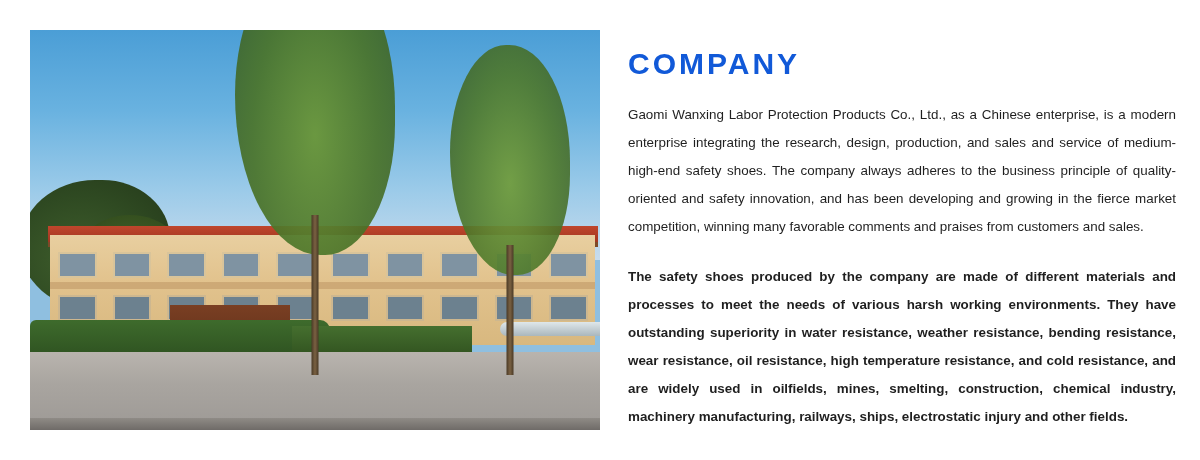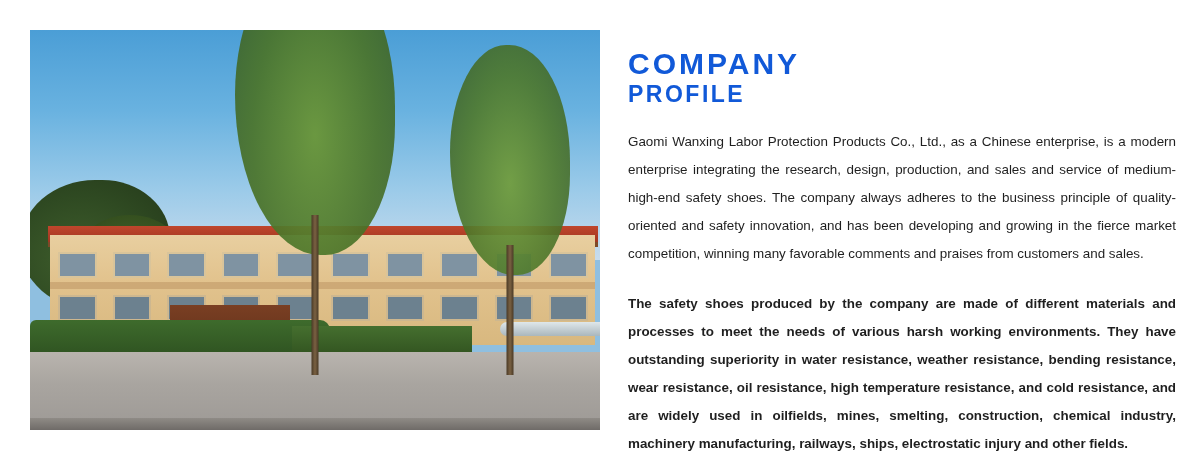--- a/index.html
+++ b/index.html
@@ -313,21 +313,20 @@
       <div class="tree" id="tree-2">
         <div class="canopy"></div>
         <div class="trunk"></div>
       </div>
     </div>
   </div>
 
   <div class="content">
     <h1 class="title">
       <span class="line1">COMPANY</span>
-      <span class="line2">PROFILE</span>
     </h1>
     <div class="body-text">
       <p class="para-first">Gaomi Wanxing Labor Protection Products Co., Ltd., as a Chinese enterprise, is a modern enterprise integrating the research, design, production, and sales and service of medium-high-end safety shoes. The company always adheres to the business principle of quality-oriented and safety innovation, and has been developing and growing in the fierce market competition, winning many favorable comments and praises from customers and sales.</p>
       <p>The safety shoes produced by the company are made of different materials and processes to meet the needs of various harsh working environments. They have outstanding superiority in water resistance, weather resistance, bending resistance, wear resistance, oil resistance, high temperature resistance, and cold resistance, and are widely used in oilfields, mines, smelting, construction, chemical industry, machinery manufacturing, railways, ships, electrostatic injury and other fields.</p>
 
     </div>
   </div>
 
 </div>
 

